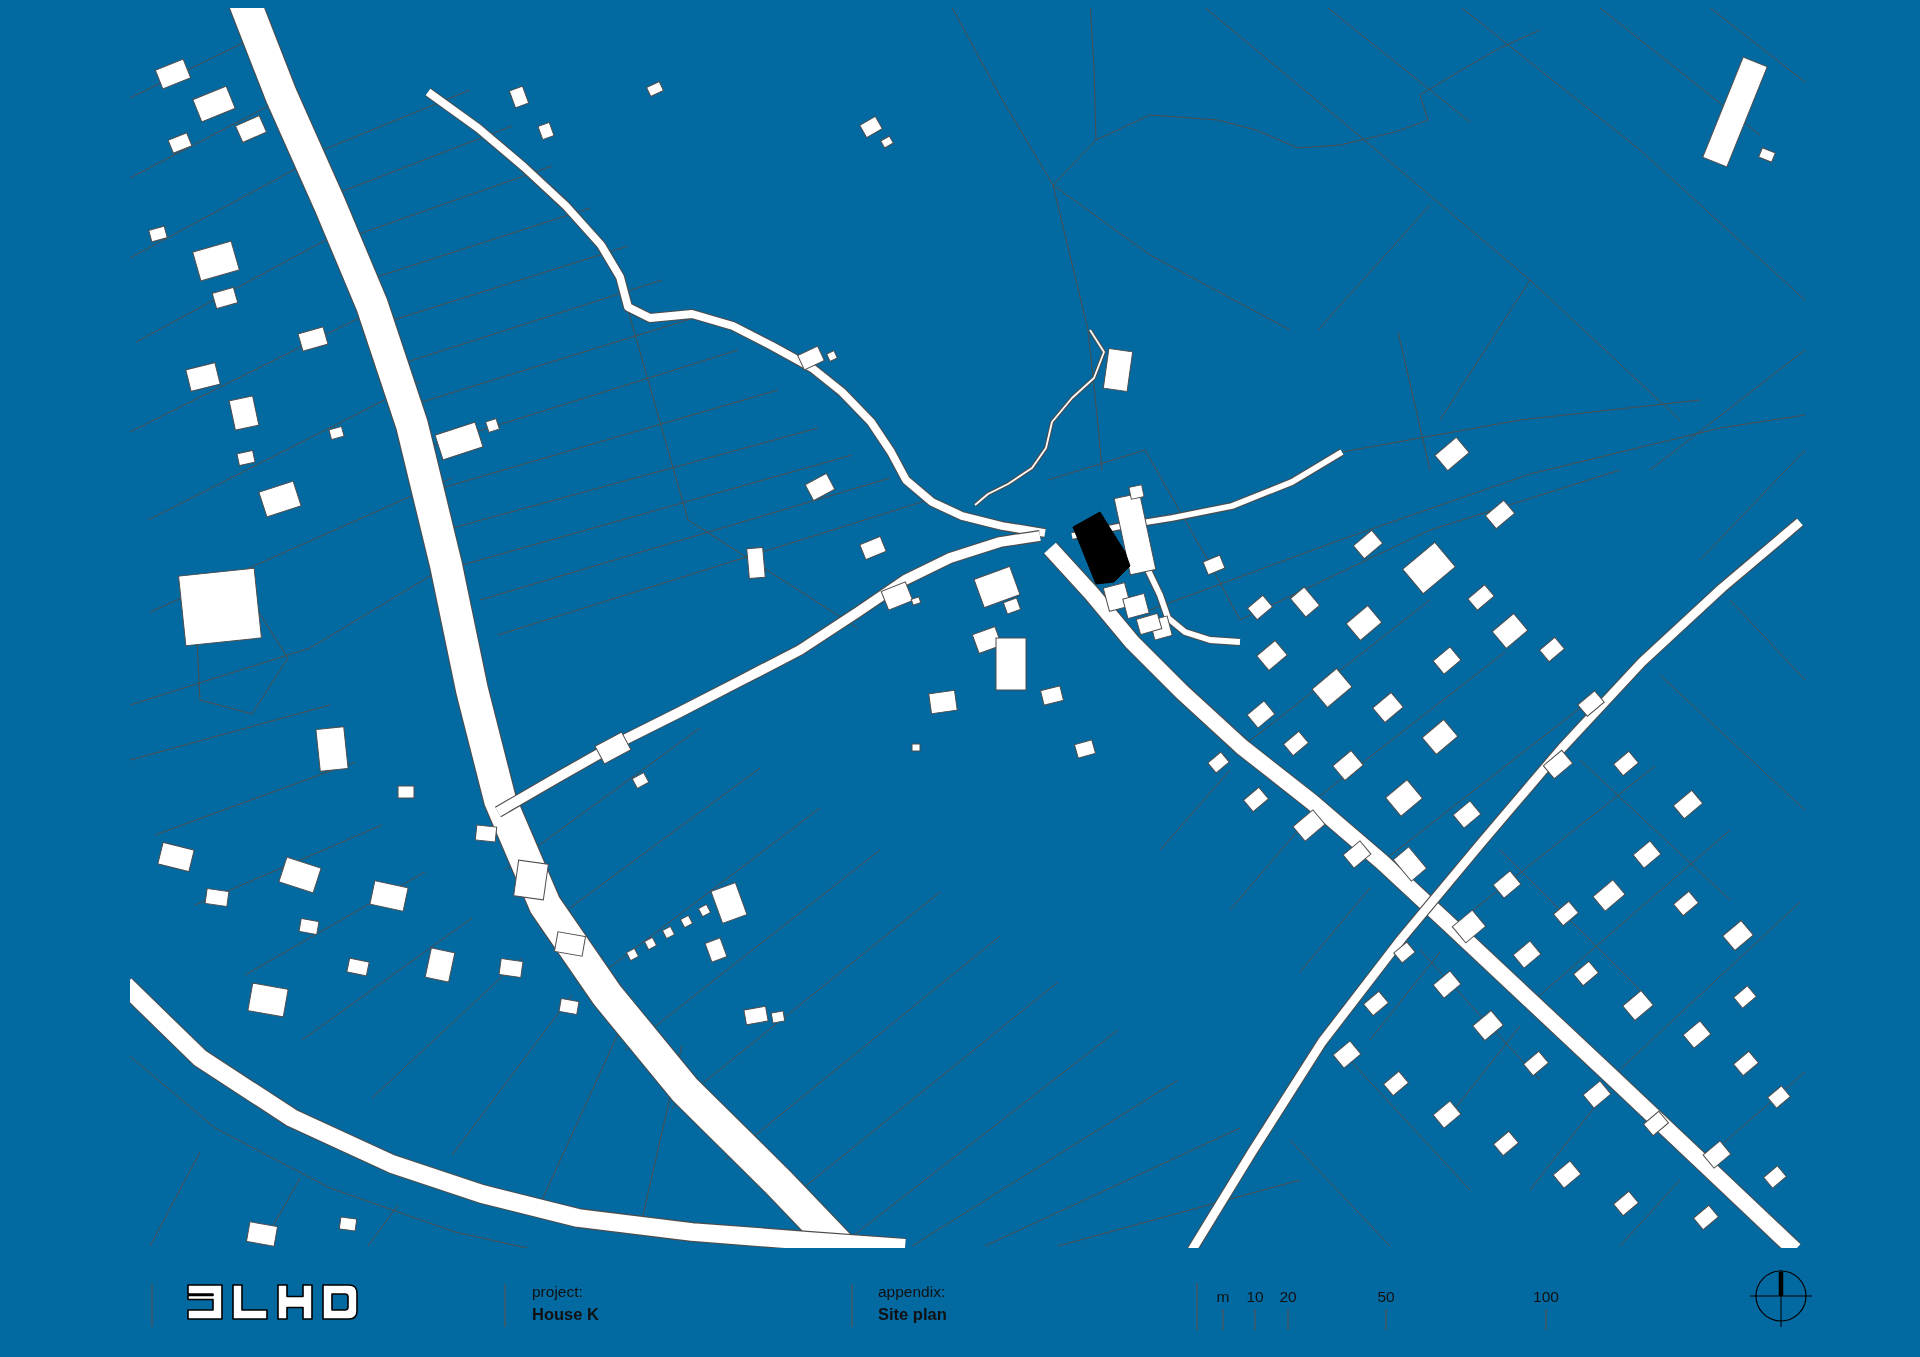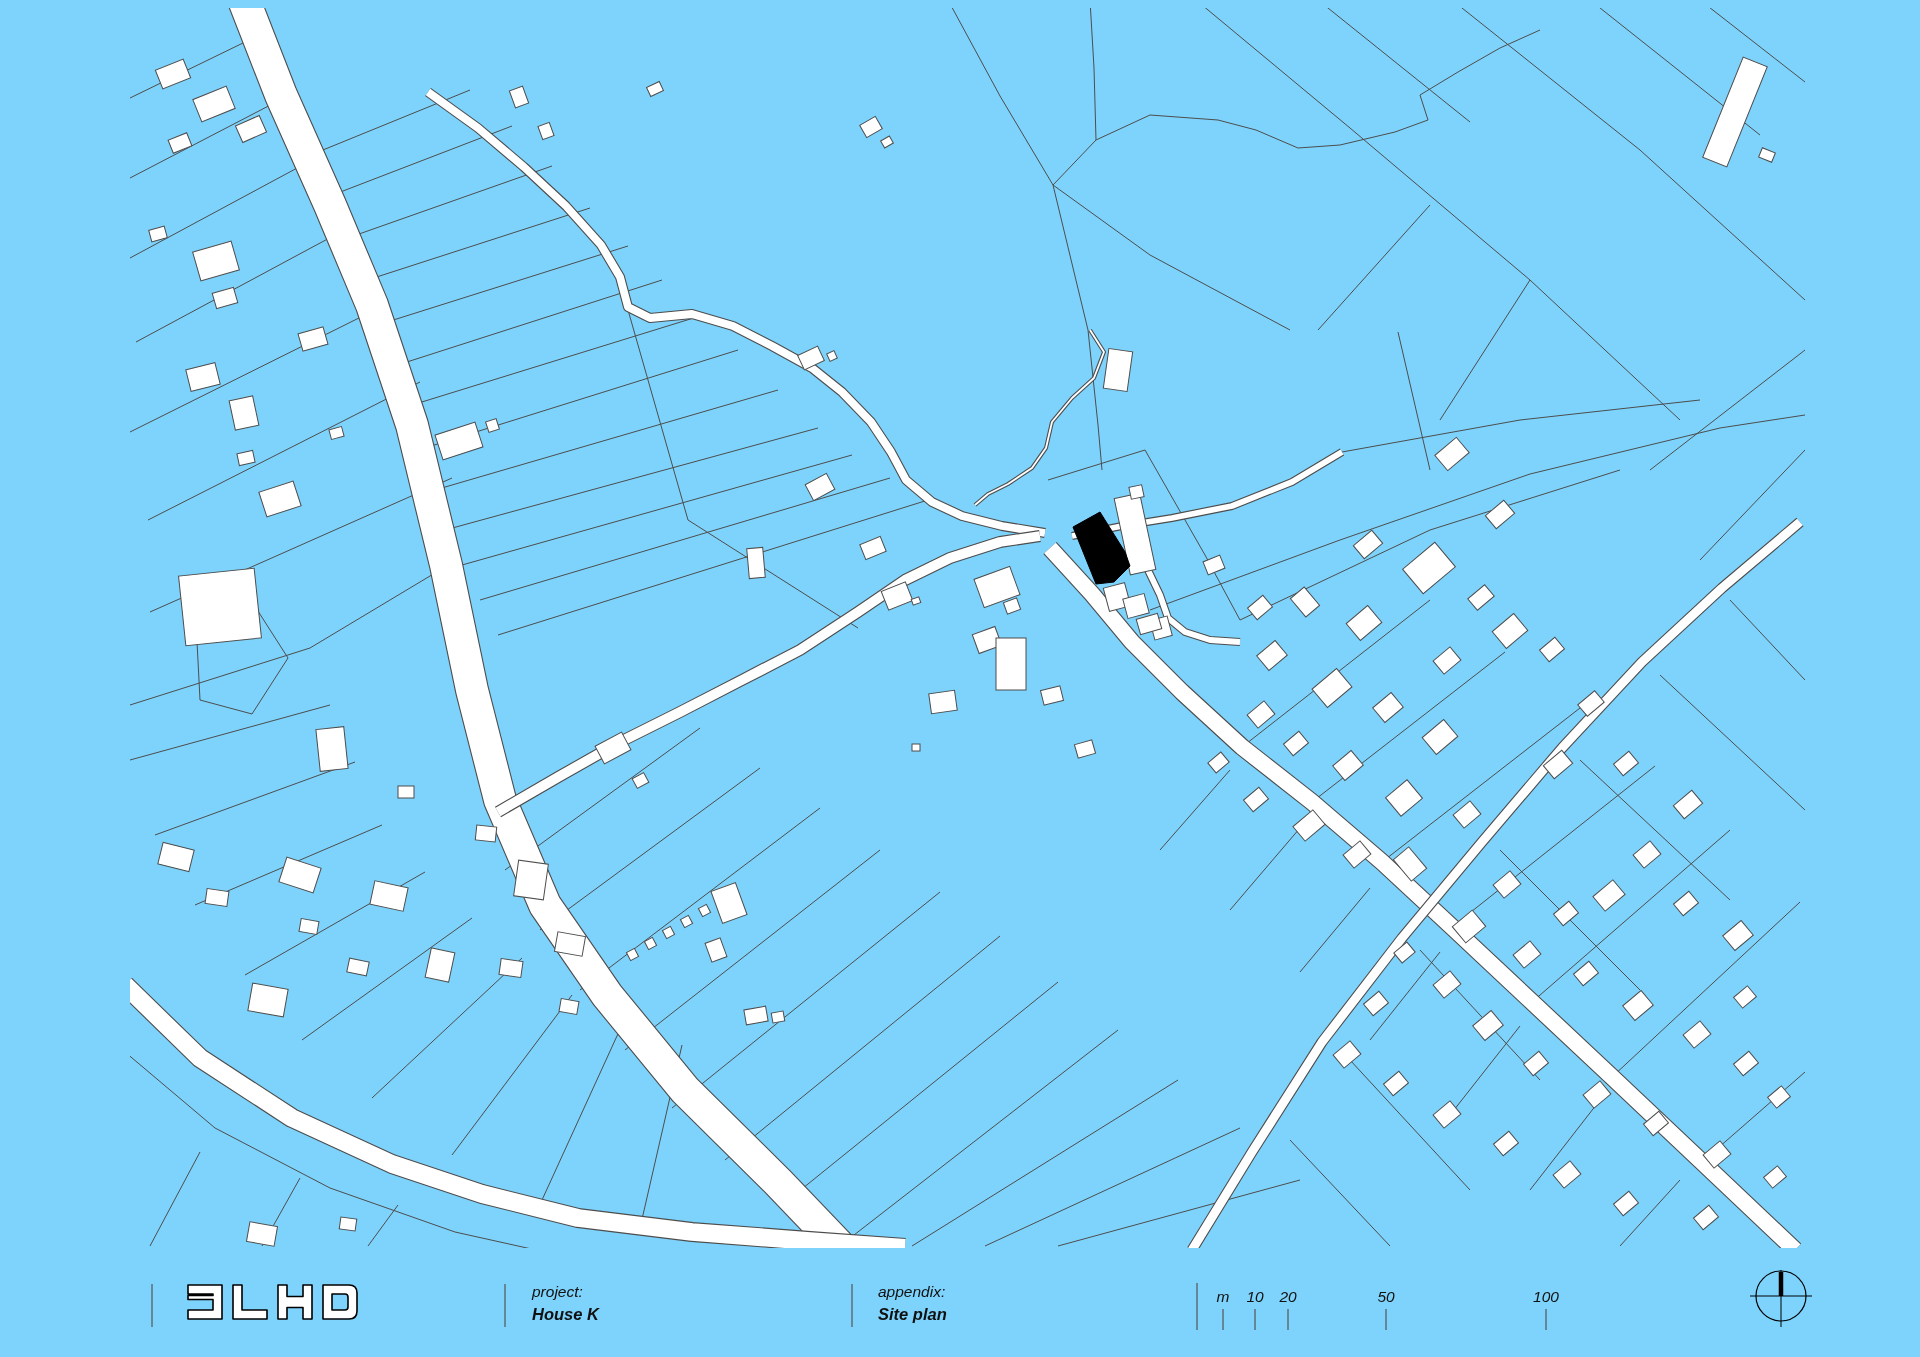--- a/index.html
+++ b/index.html
@@ -1,17 +1,17 @@
 <!DOCTYPE html>
 <html><head>
 <meta charset="utf-8">
 <style>
   html,body{margin:0;padding:0;background:#fff;}
   body{width:1920px;height:1357px;position:relative;font-family:"Liberation Sans",sans-serif;}
-  .sheet{position:absolute;inset:0;background:#7dd3fc;font-style:italic;}
+  .sheet{position:absolute;inset:0;background:#0369a1;}
   svg{display:block;width:1920px;height:1357px;}
   text{fill:#111;}
   text.lbl{font-size:15.5px;}
   text.val{font-size:16.5px;font-weight:bold;}
   text.scl{font-size:15.5px;}
   line.sep{stroke:#555;stroke-width:1.2;}
 </style>
 </head>
 <body>
 

